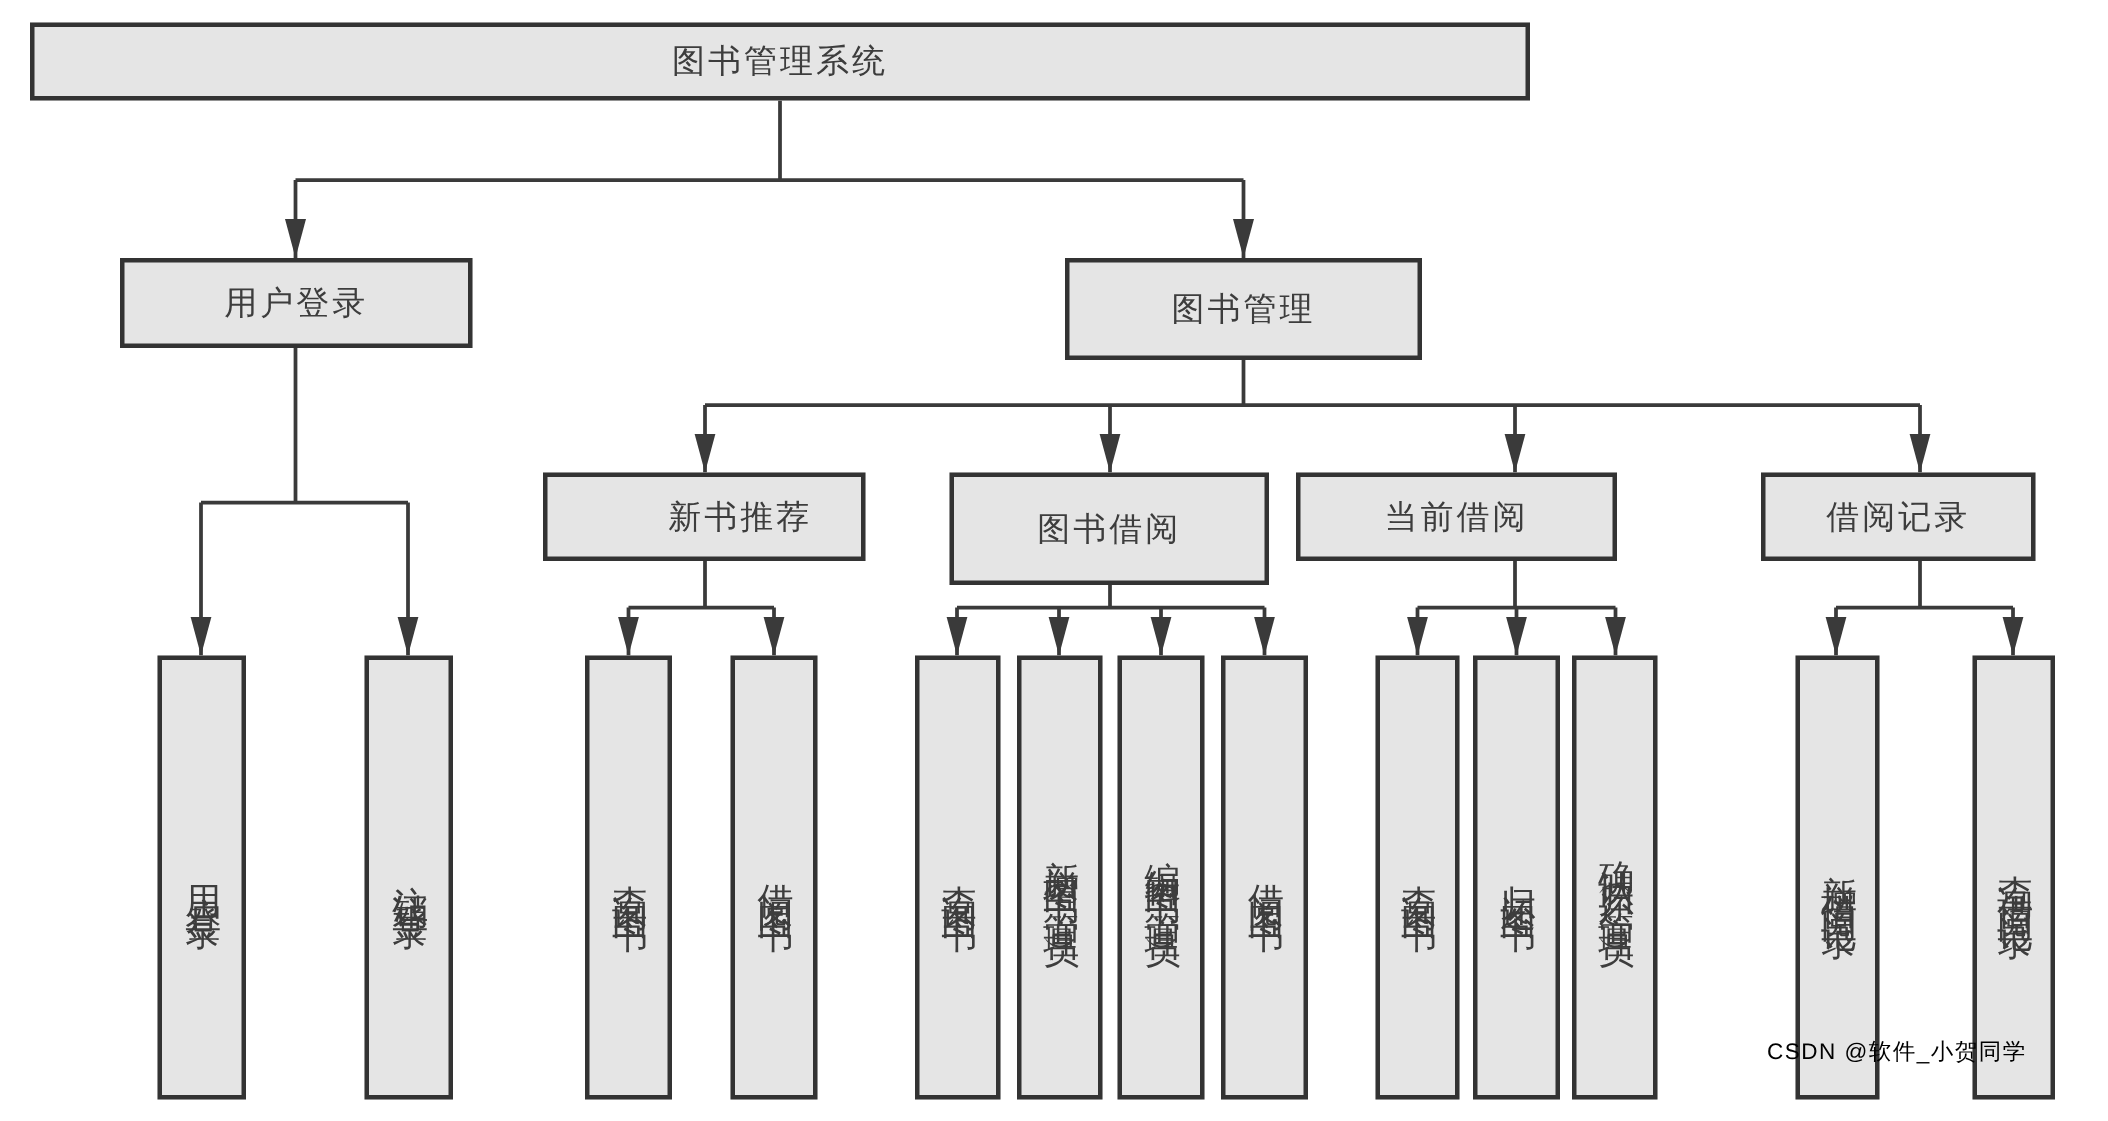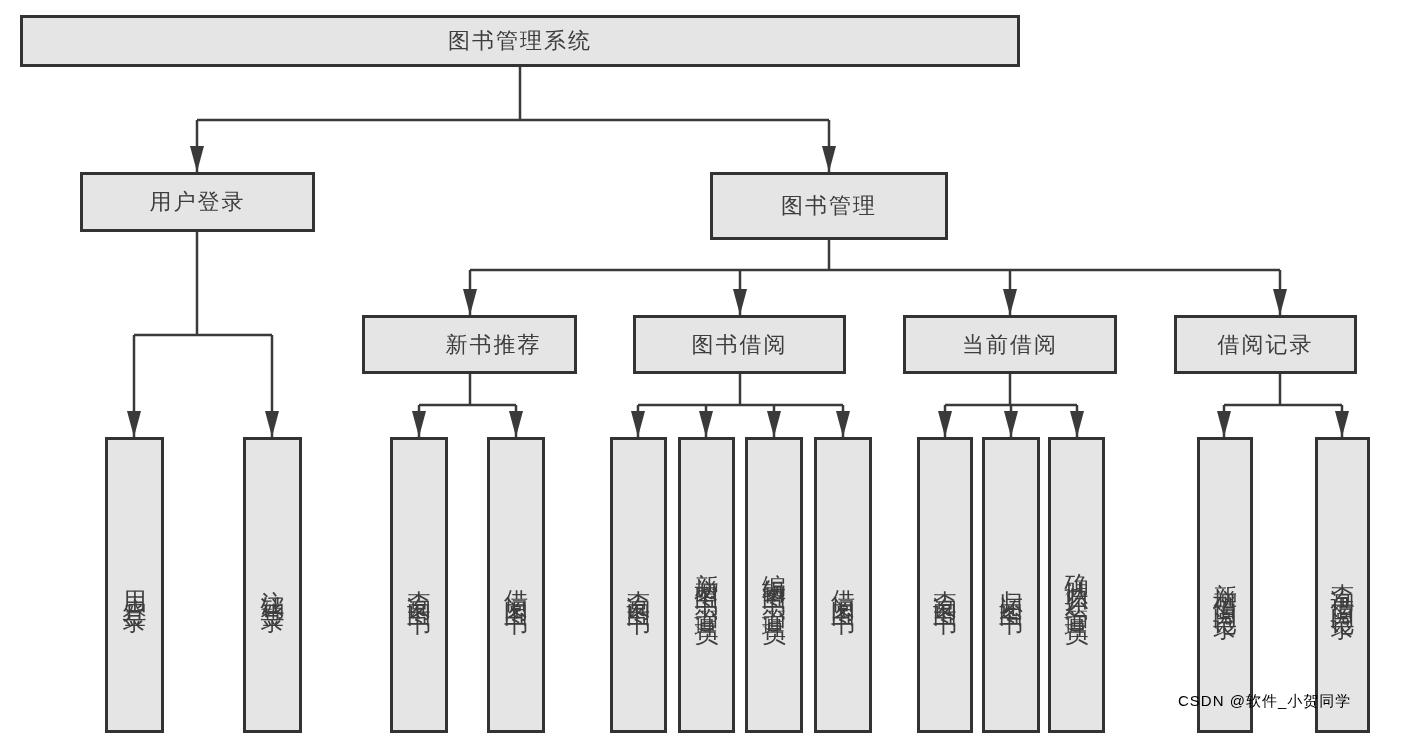--- a/index.html
+++ b/index.html
@@ -44,22 +44,22 @@
     line-height: 1;
     white-space: nowrap;
   }
   
   .n-root      { left: 20px;   top: 15px;  width: 1000px; height: 52px; }
   
   .n-login     { left: 80px;   top: 172px; width: 235px;  height: 60px; }
   .n-bookmgmt  { left: 710px;  top: 172px; width: 238px;  height: 68px; }
   
   .n-newrec    { left: 362px;  top: 315px; width: 215px;  height: 59px; padding-left: 48px; }
-  .n-borrow    { left: 633px;  top: 315px; width: 213px;  height: 59px; }
-  .n-current   { left: 903px;  top: 315px; width: 214px;  height: 59px; }
+  .n-borrow    { left: 633px;  top: 315px; width: 213px;  height: 75px; }
+  .n-current   { left: 864px;  top: 315px; width: 214px;  height: 59px; }
   .n-record    { left: 1174px; top: 315px; width: 183px;  height: 59px; }
   
   .leaf        { top: 437px; height: 296px; }
   .n-l-ulogin  { left: 105px;  width: 59px; }
   .n-l-logout  { left: 243px;  width: 59px; }
   .n-l-q1      { left: 390px;  width: 58px; }
   .n-l-b1      { left: 487px;  width: 58px; }
   .n-l-q2      { left: 610px;  width: 57px; }
   .n-l-add     { left: 678px;  width: 57px; }
   .n-l-edit    { left: 745px;  width: 58px; }

